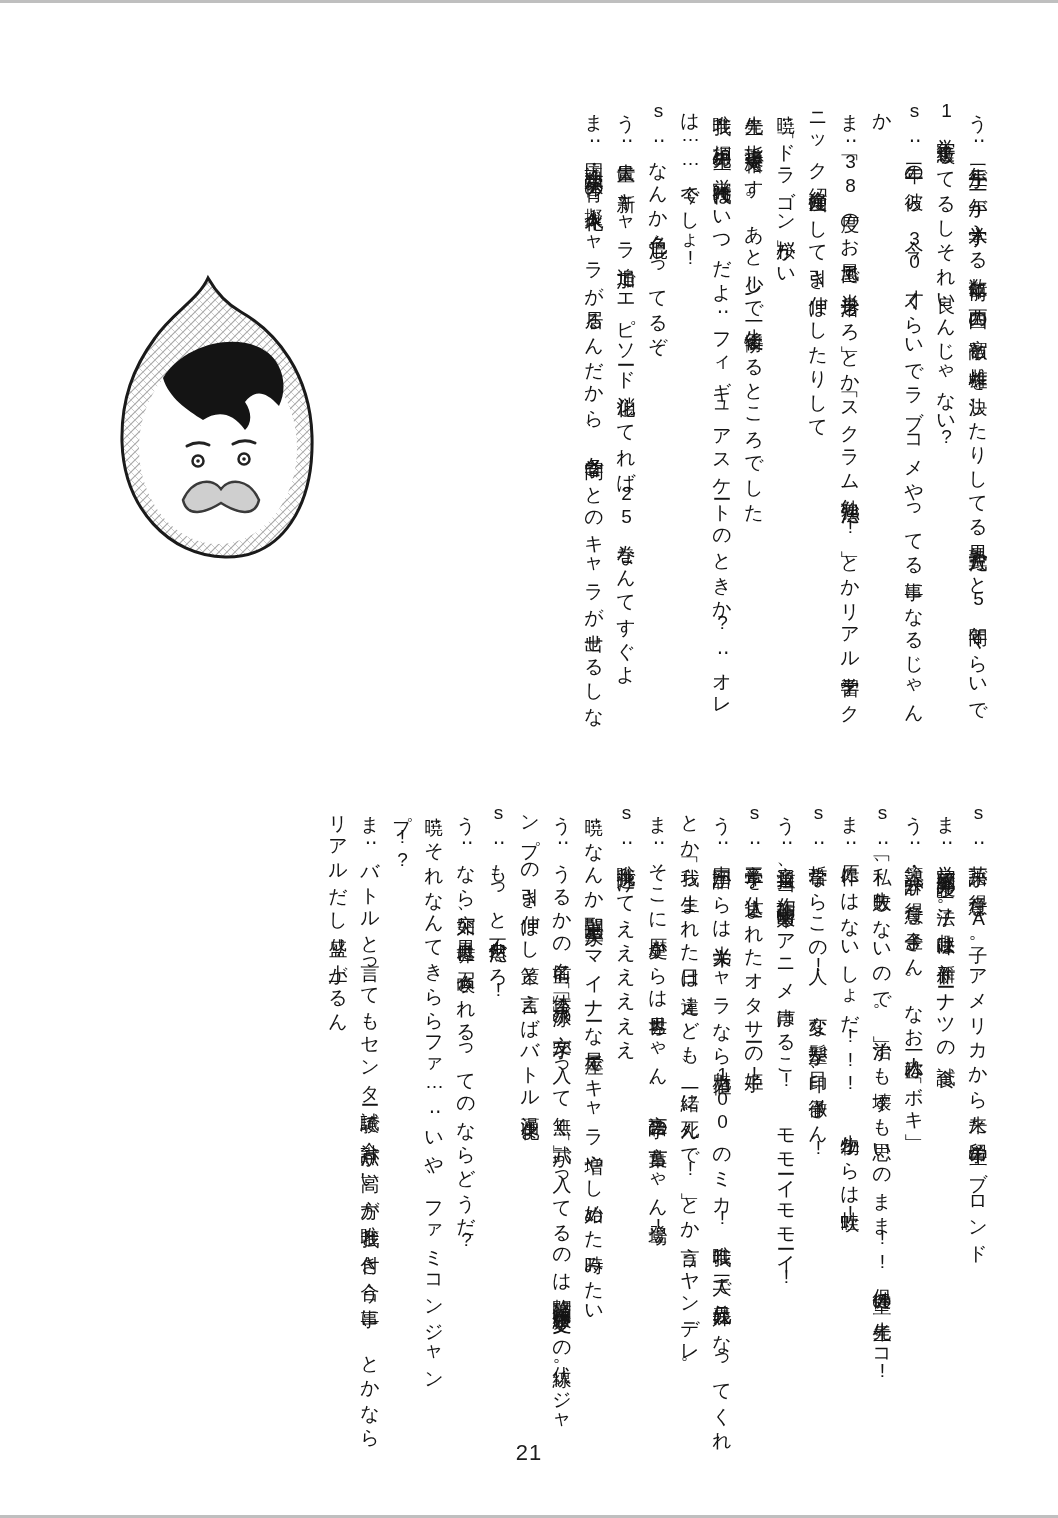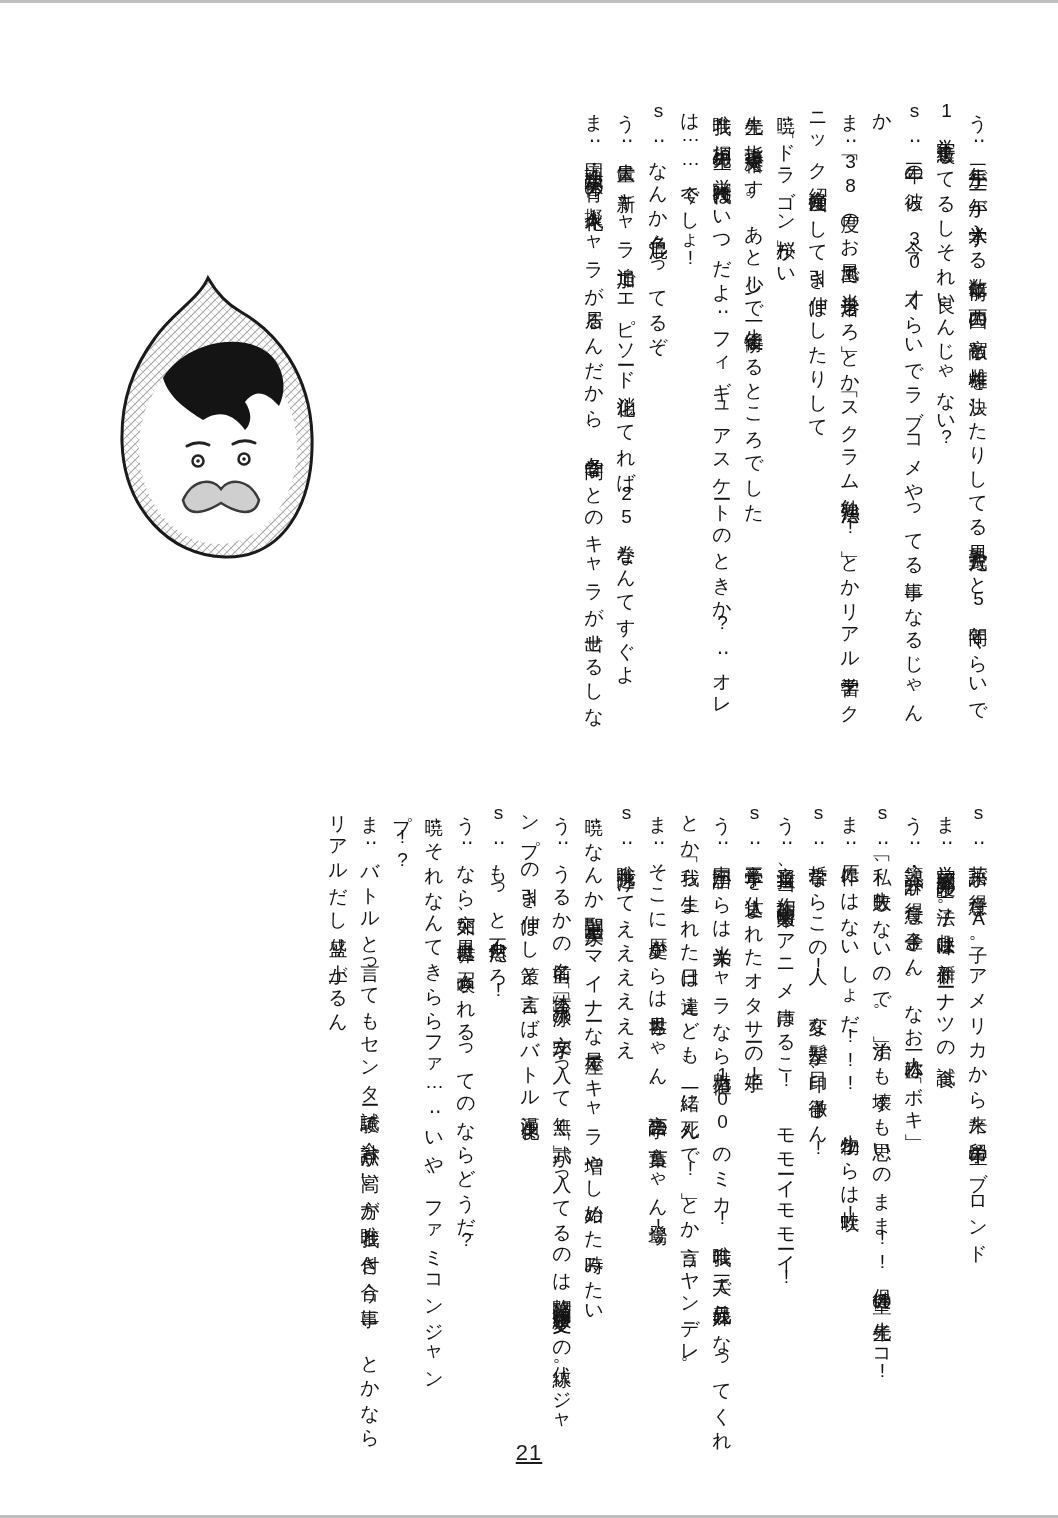--- a/index.html
+++ b/index.html
@@ -37,21 +37,20 @@
   }
 
   .page-number {
     position:absolute;
     left:0; right:0;
     bottom:52px;
     text-align:center;
     font-size:22px;
     letter-spacing:1px;
     color:#1c1c1c;
-    text-decoration:underline;
   }
 </style>
 </head>
 <body>
 
 <div class="page">
 
   <div class="scan-edge top"></div>
   <div class="scan-edge bottom"></div>
 

